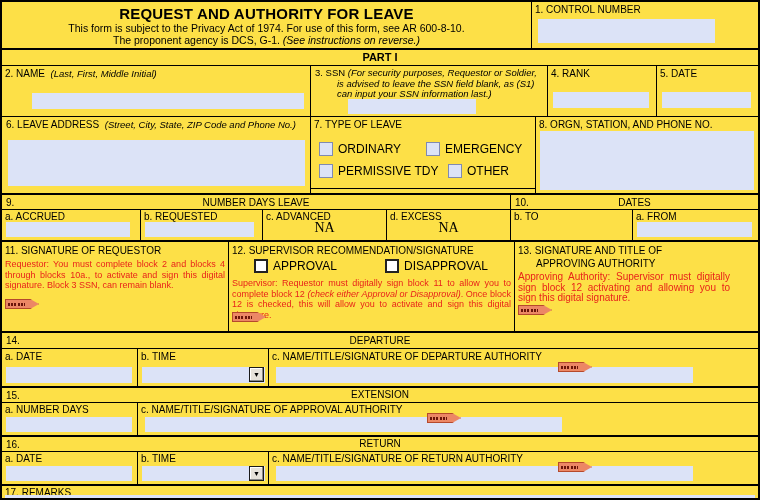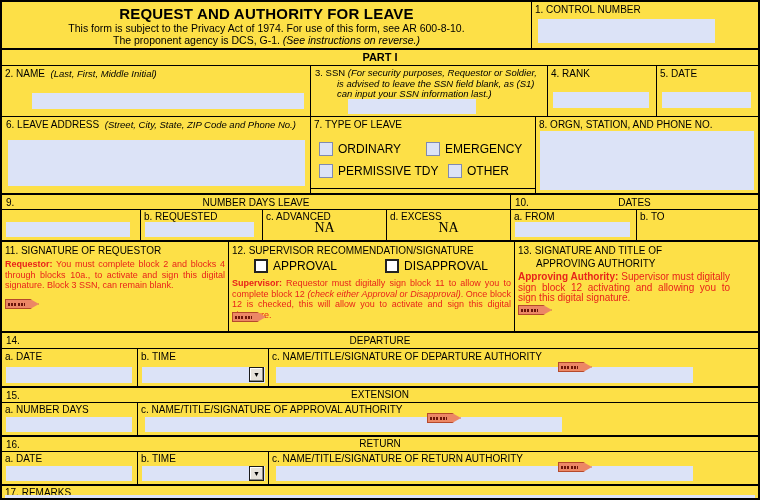--- a/index.html
+++ b/index.html
@@ -21,21 +21,21 @@
   .field{position:absolute;background:var(--blue)}
   .num{position:absolute;left:4px;top:2px;font-size:10px}
   .rowtitle{text-align:center;font-size:10px;padding-top:2px}
   .na{position:absolute;left:0;right:0;bottom:4px;text-align:center;font-family:"Liberation Serif",serif;font-size:14px}
   .cb{display:inline-block;width:14px;height:14px;background:var(--blue);border:1px solid var(--cbborder);flex:0 0 14px}
   .cbw{display:inline-block;width:14px;height:14px;background:#fff;border:2px solid #222;flex:0 0 14px}
   .cbgroup{display:flex;align-items:center}
   .cblbl{font-size:12px;margin-left:5px;white-space:nowrap}
   .cbrow{position:absolute;left:8px;right:0;display:flex}
   .rednote{color:var(--red);font-size:9px;line-height:10.5px;text-align:justify;padding:0 3px}
-  .rednote b{font-weight:bold}
+  .rednote b{font-weight:normal}
   .sigtab{position:absolute;width:34px;height:10px;background:var(--tab);clip-path:polygon(0 0,74% 0,100% 50%,74% 100%,0 100%);box-shadow:inset 0 0 0 1px var(--tabedge)}
   .sigtab::before{content:"";position:absolute;left:3px;top:3.5px;width:17px;height:3px;
     background:repeating-linear-gradient(90deg,#6b150b 0 2px,rgba(0,0,0,0) 2px 3.2px)}
   .ddbtn{position:absolute;width:15px;height:15px;background:#e6e2da;border:1px solid #1a1a1a;
     box-shadow:inset -1px -1px 0 #8a8a8a,inset 1px 1px 0 #ffffff;
     font-size:7px;line-height:14px;text-align:center;cursor:pointer}
   
   .hdr-title{font-size:15px;font-weight:bold;line-height:17px;text-align:center;padding-top:3px;letter-spacing:.2px}
   .hdr-sub{font-size:10.5px;line-height:12px;text-align:center}
   .part1{position:absolute;left:0;right:0;top:46px;height:18px;border-top:2px solid #000;border-bottom:1px solid #000;
@@ -121,40 +121,41 @@
       <div class="rowtitle">NUMBER DAYS LEAVE</div>
     </div>
     <div class="cell" style="width:248px">
       <span class="num">10.</span>
       <div class="rowtitle">DATES</div>
     </div>
   </div>
 
   <div class="row" style="top:208px;height:30px">
     <div class="cell" style="width:138px">
+      <div class="lbl" style="padding-top:1px">a. ACCRUED</div>
       <div class="field" style="left:4px;right:10px;bottom:3px;height:15px"></div>
     </div>
     <div class="cell" style="width:122px">
       <div class="lbl" style="padding-top:1px">b. REQUESTED</div>
       <div class="field" style="left:4px;right:8px;bottom:3px;height:15px"></div>
     </div>
     <div class="cell" style="width:124px">
       <div class="lbl" style="padding-top:1px">c. ADVANCED</div>
       <div class="na">NA</div>
     </div>
     <div class="cell" style="width:124px">
       <div class="lbl" style="padding-top:1px">d. EXCESS</div>
       <div class="na">NA</div>
     </div>
+    <div class="cell" style="width:122px">
+      <div class="lbl" style="padding-top:1px">b. TO</div>
+    </div>
     <div class="cell" style="width:126px">
       <div class="lbl" style="padding-top:1px">a. FROM</div>
       <div class="field" style="left:4px;right:6px;bottom:3px;height:15px"></div>
-    </div>
-    <div class="cell" style="width:122px">
-      <div class="lbl" style="padding-top:1px">b. TO</div>
     </div>
   </div>
 
   <div class="row" style="top:238px;height:91px;border-top:2px solid #000">
     <div class="cell" style="width:226px">
       <div class="lbl" style="padding-top:3px">11. SIGNATURE OF REQUESTOR</div>
       <div class="rednote" style="margin-top:1px"><b>Requestor:</b><span> You must complete block 2 and blocks 4 through blocks 10a., to activate and sign this digital signature. Block 3 SSN, can remain blank.</span></div>
       <span class="sigtab" style="left:3px;top:57px"></span>
     </div>
     <div class="cell" style="width:286px">

